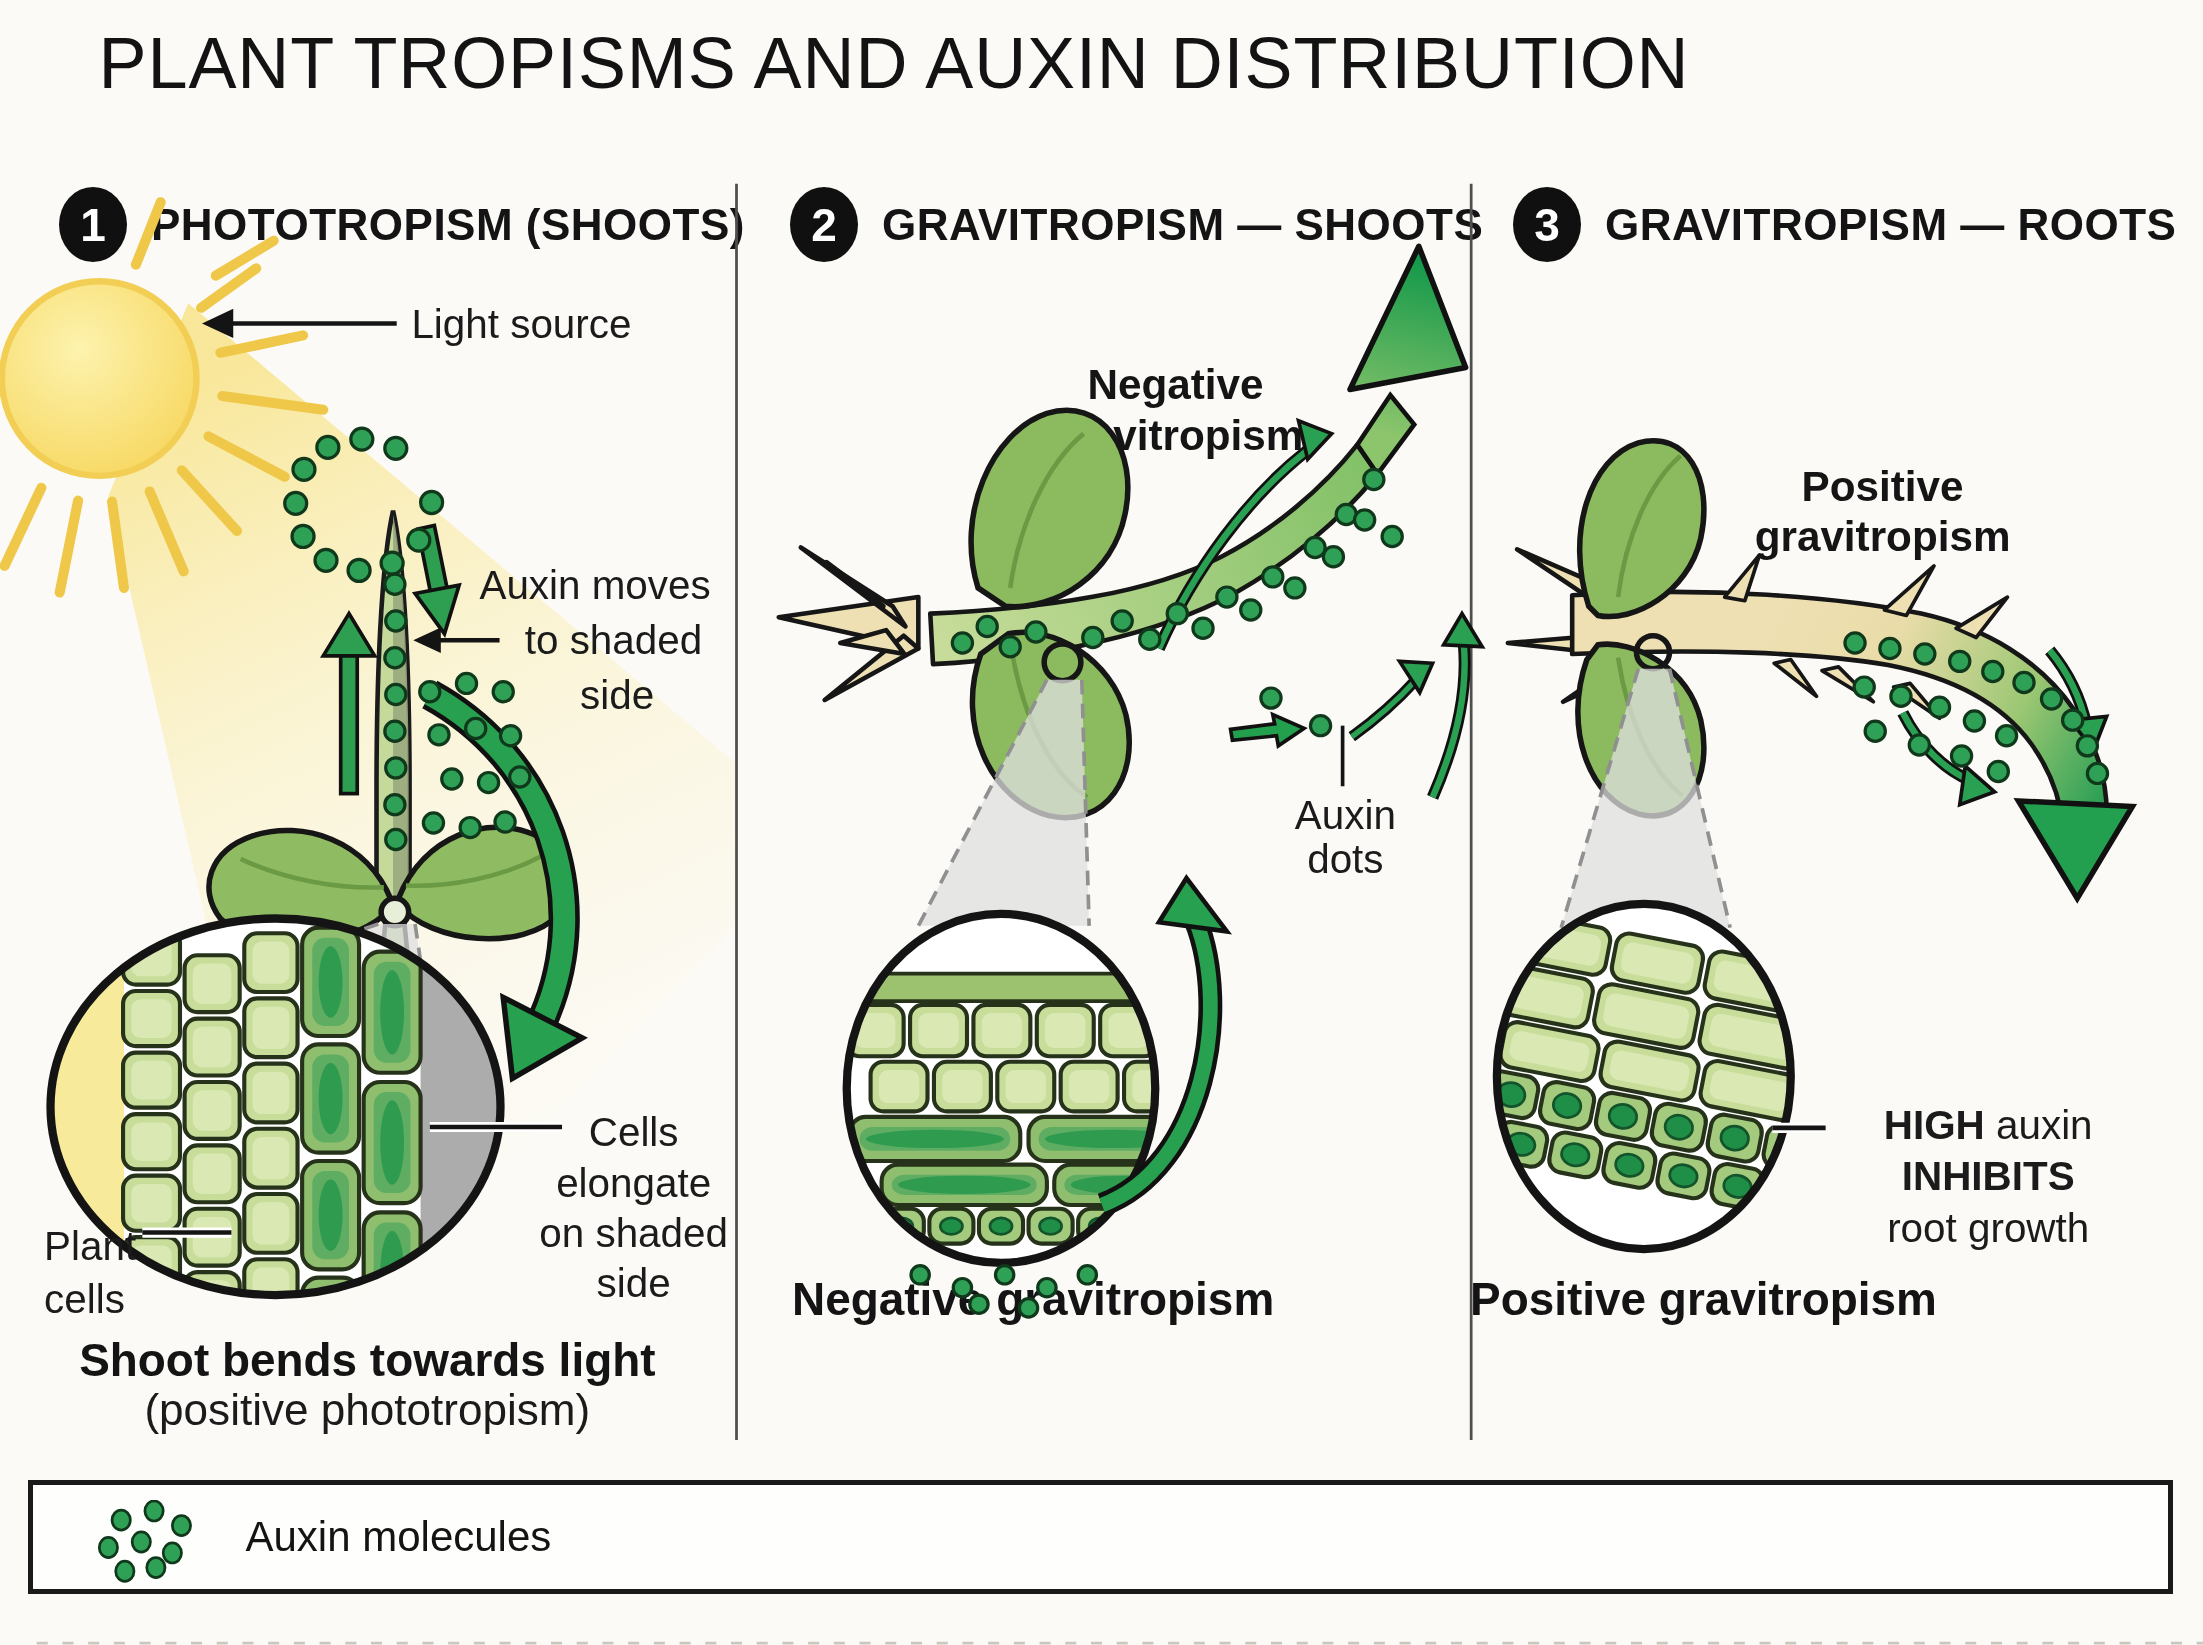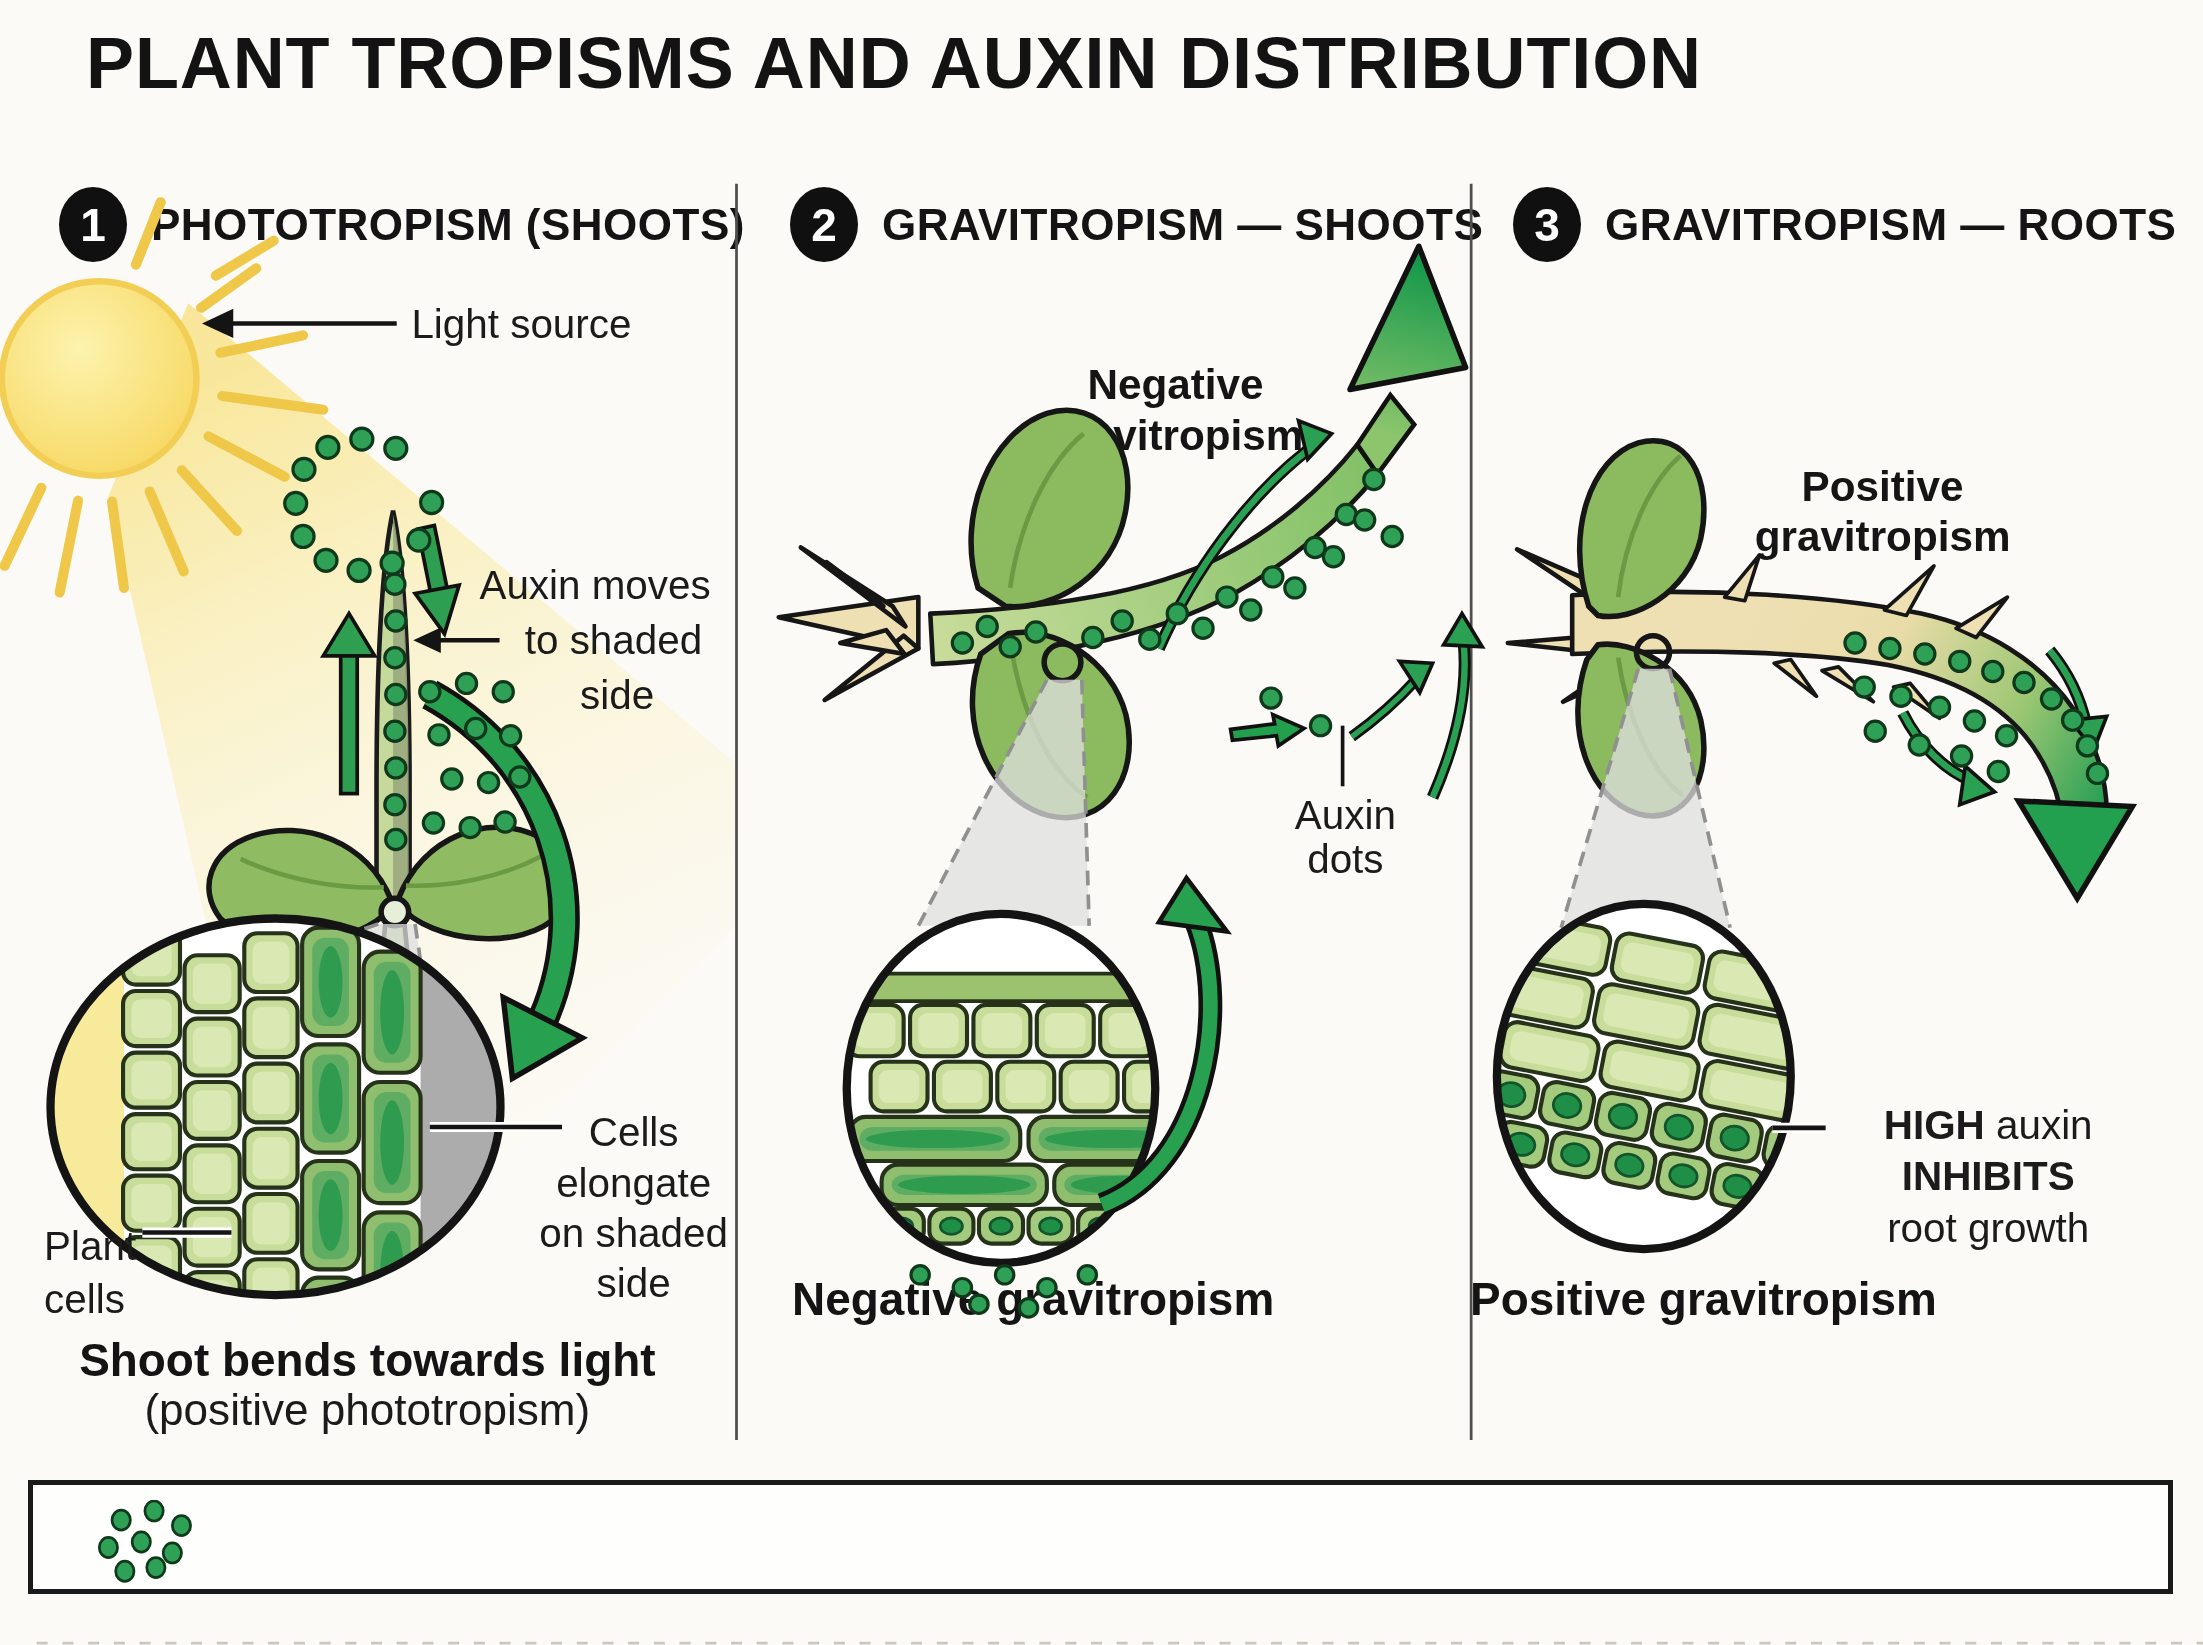--- a/index.html
+++ b/index.html
@@ -1,17 +1,17 @@
 <!DOCTYPE html>
 <html style="font-size:14.7px"><head>
 <meta charset="utf-8">
 <style>
   html,body{margin:0;padding:0}
   body{width:2204px;height:1646px;background:#FBFAF6;font-family:"Liberation Sans",sans-serif;position:relative;overflow:hidden}
-  .title{position:absolute;left:0;top:22px;width:1788px;text-align:center;font-size:72px;font-weight:700;color:#131313;letter-spacing:0.9px}
+  .title{position:absolute;left:0;top:22px;width:1788px;text-align:center;font-size:72px;font-weight:400;color:#131313;letter-spacing:0.9px}
   .hdr{position:absolute;top:185px;display:flex;align-items:center;gap:24px;height:79px}
   .badge{width:68px;height:75px;background:#101010;border-radius:50%;color:#fff;font-size:46px;font-weight:700;display:flex;align-items:center;justify-content:center;flex:0 0 auto}
   .hdrtxt{font-size:44px;font-weight:700;color:#141414;letter-spacing:0.5px;white-space:nowrap}
   svg.stage{position:absolute;left:0;top:0}
   text{font-family:"Liberation Sans",sans-serif}
   .lbl{font-size:44px;fill:#1b1b1b}
   .lblB{font-size:46px;font-weight:700;fill:#151515}
   .capB{font-size:50px;font-weight:700;fill:#141414}
   .capR{font-size:48px;fill:#1b1b1b}
   .legend{position:absolute;left:27.5px;top:1480px;width:2145px;height:114px;background:#FEFEFC;border:5.5px solid #1a1a1a;box-sizing:border-box}
@@ -515,14 +515,15 @@
       <ellipse cx="34" cy="22" rx="10" ry="11"></ellipse>
         <ellipse cx="70" cy="12" rx="10" ry="11"></ellipse>
       <ellipse cx="100" cy="28" rx="10" ry="11"></ellipse>
         <ellipse cx="20" cy="52" rx="10" ry="11"></ellipse>
       <ellipse cx="56" cy="46" rx="10" ry="11"></ellipse>
         <ellipse cx="90" cy="58" rx="10" ry="11"></ellipse>
       <ellipse cx="38" cy="78" rx="10" ry="11"></ellipse>
         <ellipse cx="72" cy="74" rx="10" ry="11"></ellipse>
     </g>
   </svg>
+  <div class="leglab">Auxin molecules</div>
 </div>
 
 
 </body></html>

